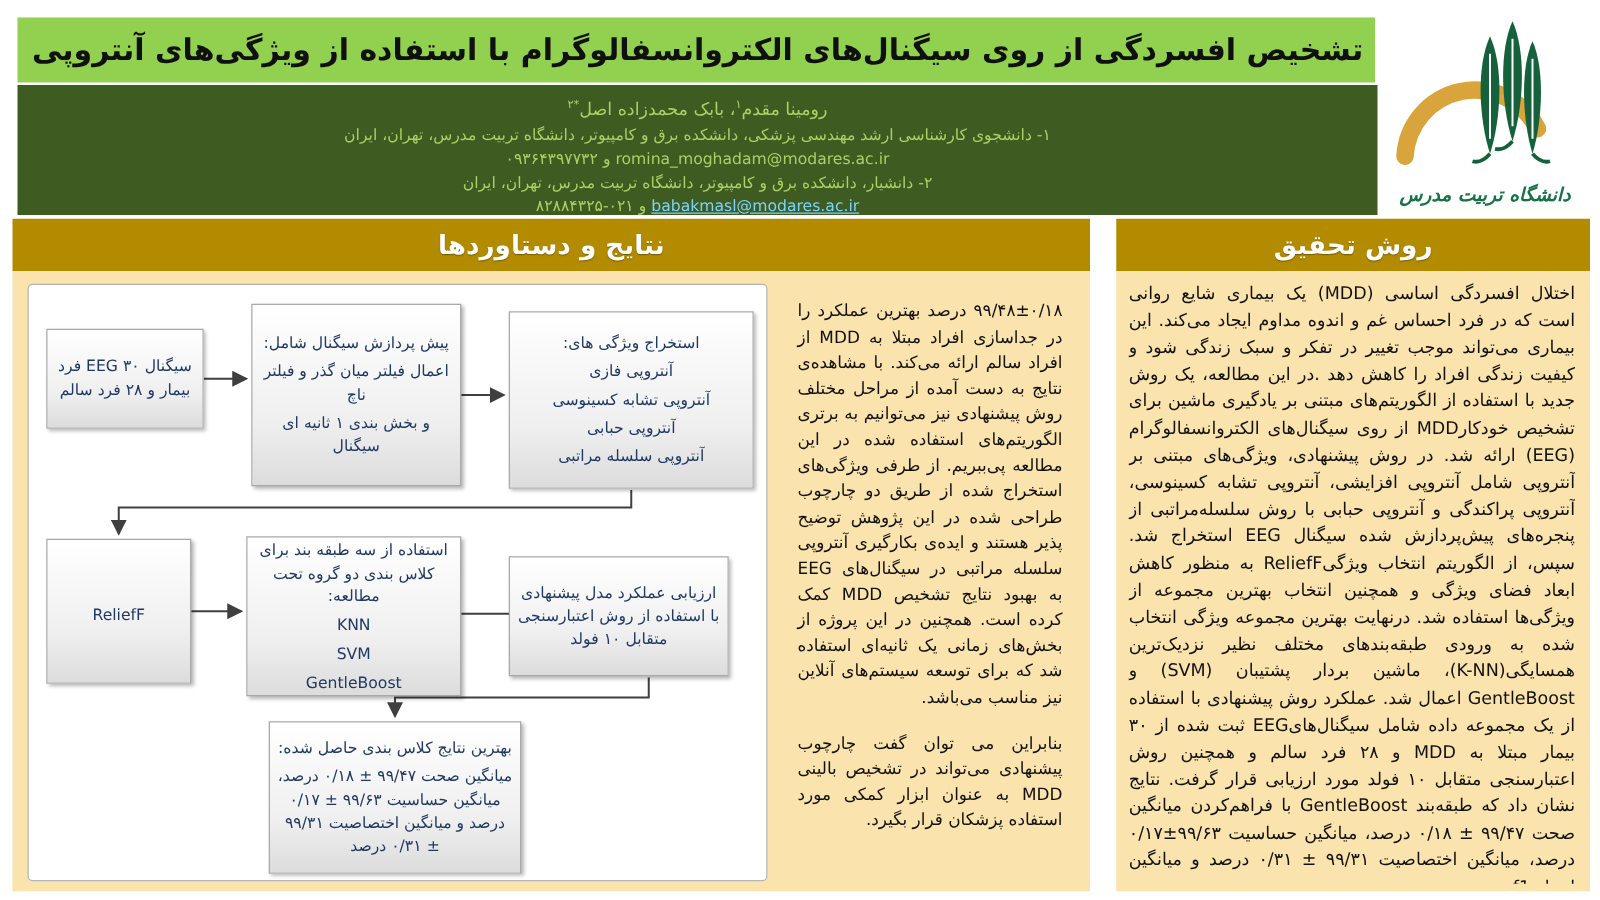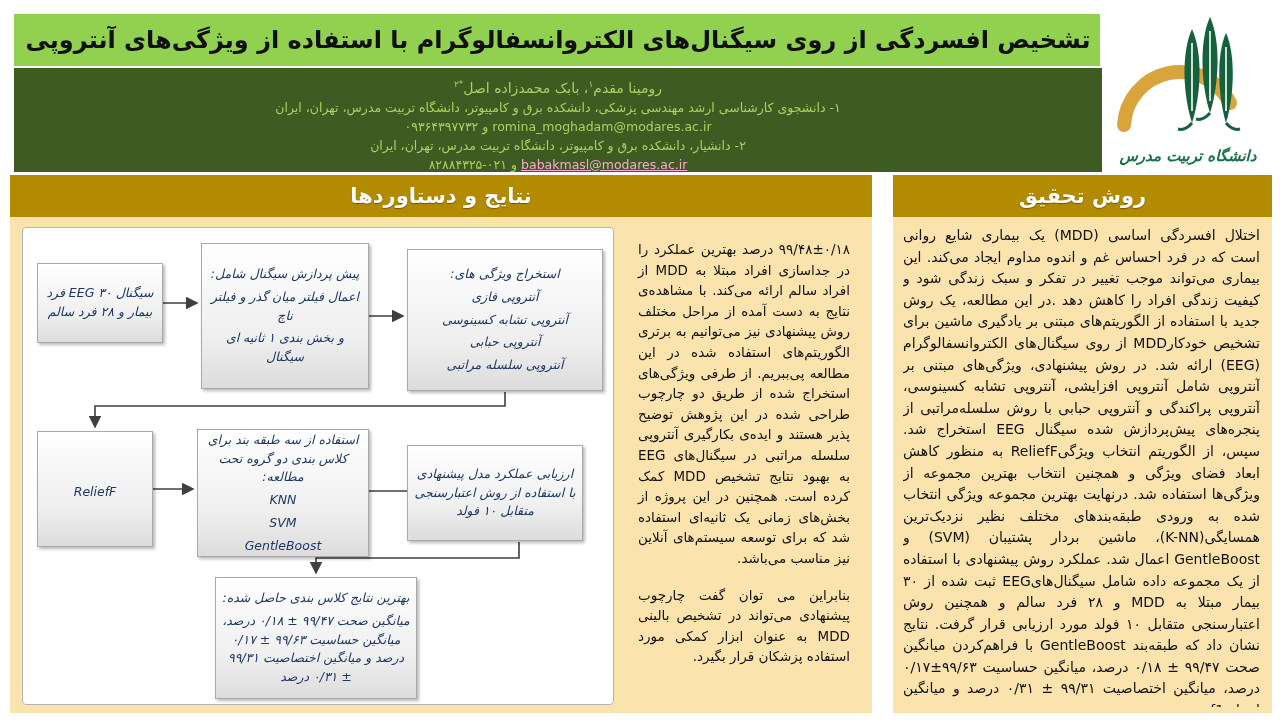--- a/index.html
+++ b/index.html
@@ -13,21 +13,21 @@
     background:#92D050;display:flex;align-items:center;justify-content:center;
     color:#101010;font-weight:bold;font-size:24px;direction:rtl;white-space:nowrap;
   }
   .author-band{
     position:absolute;left:14px;top:68px;width:1088px;height:104px;
     background:#3E5C22;color:#A9D164;text-align:center;direction:rtl;
     padding-top:7px;box-sizing:border-box;font-size:12.5px;line-height:19px;
   }
   .author-band .names{font-size:14px}
   .author-band sup{font-size:9px}
-  .author-band a{color:#f9a8d4;text-decoration:underline}
+  .author-band a{color:#7dd3fc;text-decoration:underline}
   .plain-email{direction:ltr;unicode-bidi:embed}
   .logo-box{
     position:absolute;left:1100px;top:0;width:176px;height:174px;background:#ffffff;
     display:flex;align-items:center;justify-content:center;
   }
   .logo-inner{position:relative;width:164px;height:168px}
   .logo-calligraphy{
     position:absolute;left:0;right:0;bottom:6px;text-align:center;
     color:#177245;font-size:15px;font-weight:bold;font-style:italic;direction:rtl;white-space:nowrap;
   }
@@ -56,21 +56,21 @@
   .fc-panel{
     position:absolute;left:12px;top:10px;width:590px;height:476px;
     background:#ffffff;border:1px solid #b5b5b5;border-radius:4px;
   }
   .fc-connectors{position:absolute;left:0;top:0;width:590px;height:476px}
   .fc-box{
     position:absolute;box-sizing:border-box;padding:4px 6px;
     background:linear-gradient(180deg,#ffffff 0%,#efefef 65%,#dcdcdc 100%);
     border:1px solid #a9a9a9;box-shadow:2px 2px 3px rgba(0,0,0,.28);
     color:#1F3864;font-size:12.5px;direction:rtl;text-align:center;
-    display:flex;flex-direction:column;align-items:center;justify-content:center;font-style:italic;
+    display:flex;flex-direction:column;align-items:center;justify-content:center;
   }
   .fc-line{display:block;margin:2px 0;line-height:1.5}
   .fc-gap{margin-top:8px}
   .latin{direction:ltr;unicode-bidi:embed}
 </style>
 </head>
 <body>
 
 <div class="title-band">
   <span>تشخیص افسردگی از روی سیگنال‌های الکتروانسفالوگرام با استفاده از ویژگی‌های آنتروپی</span>

